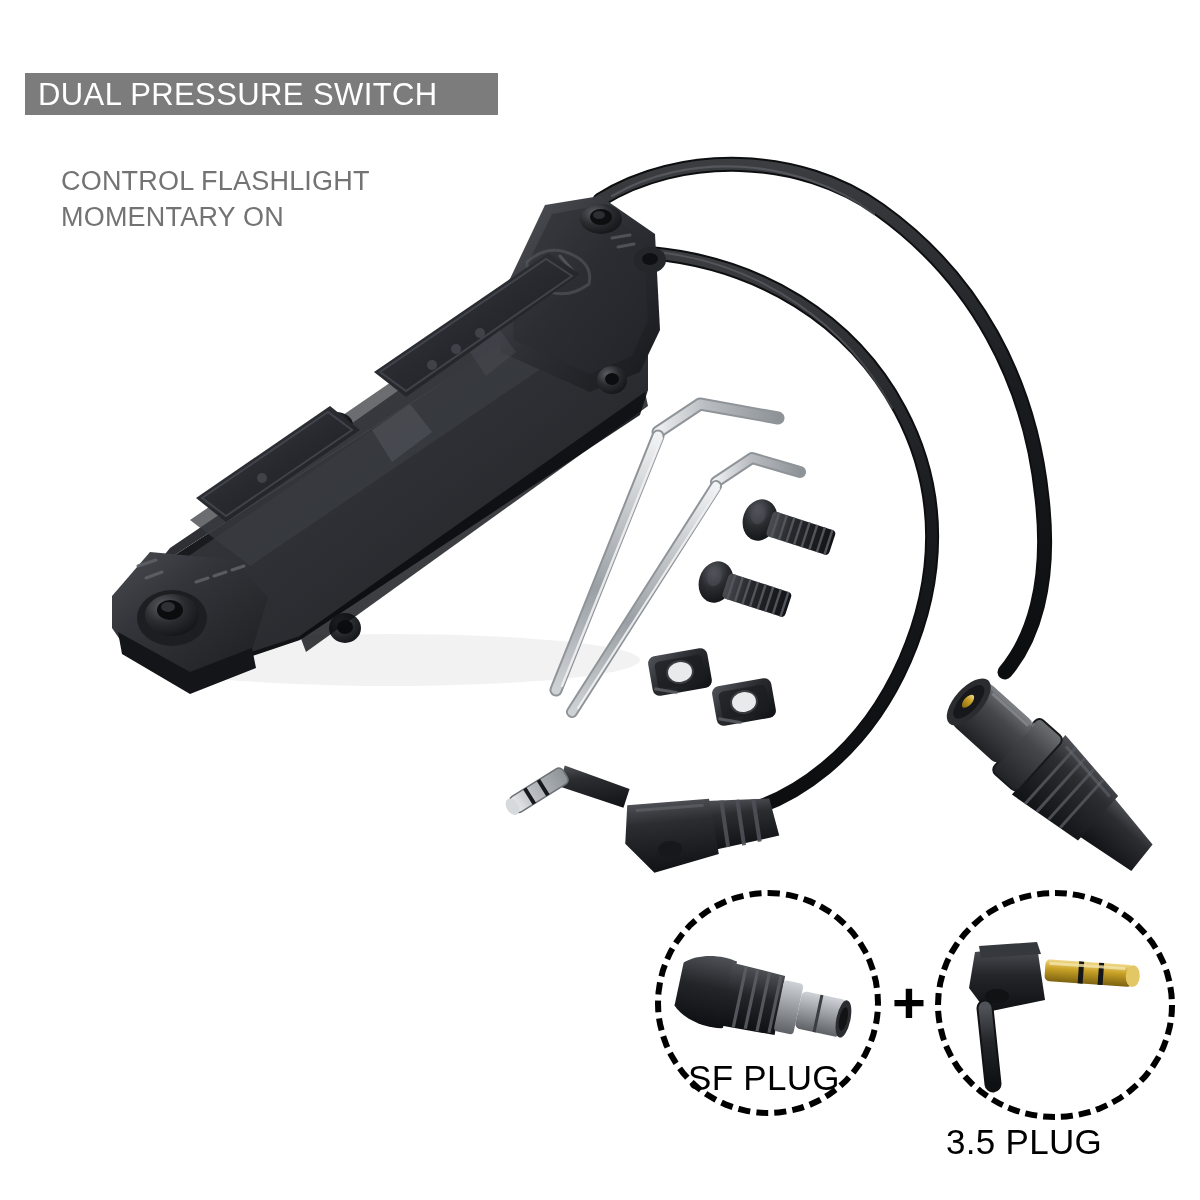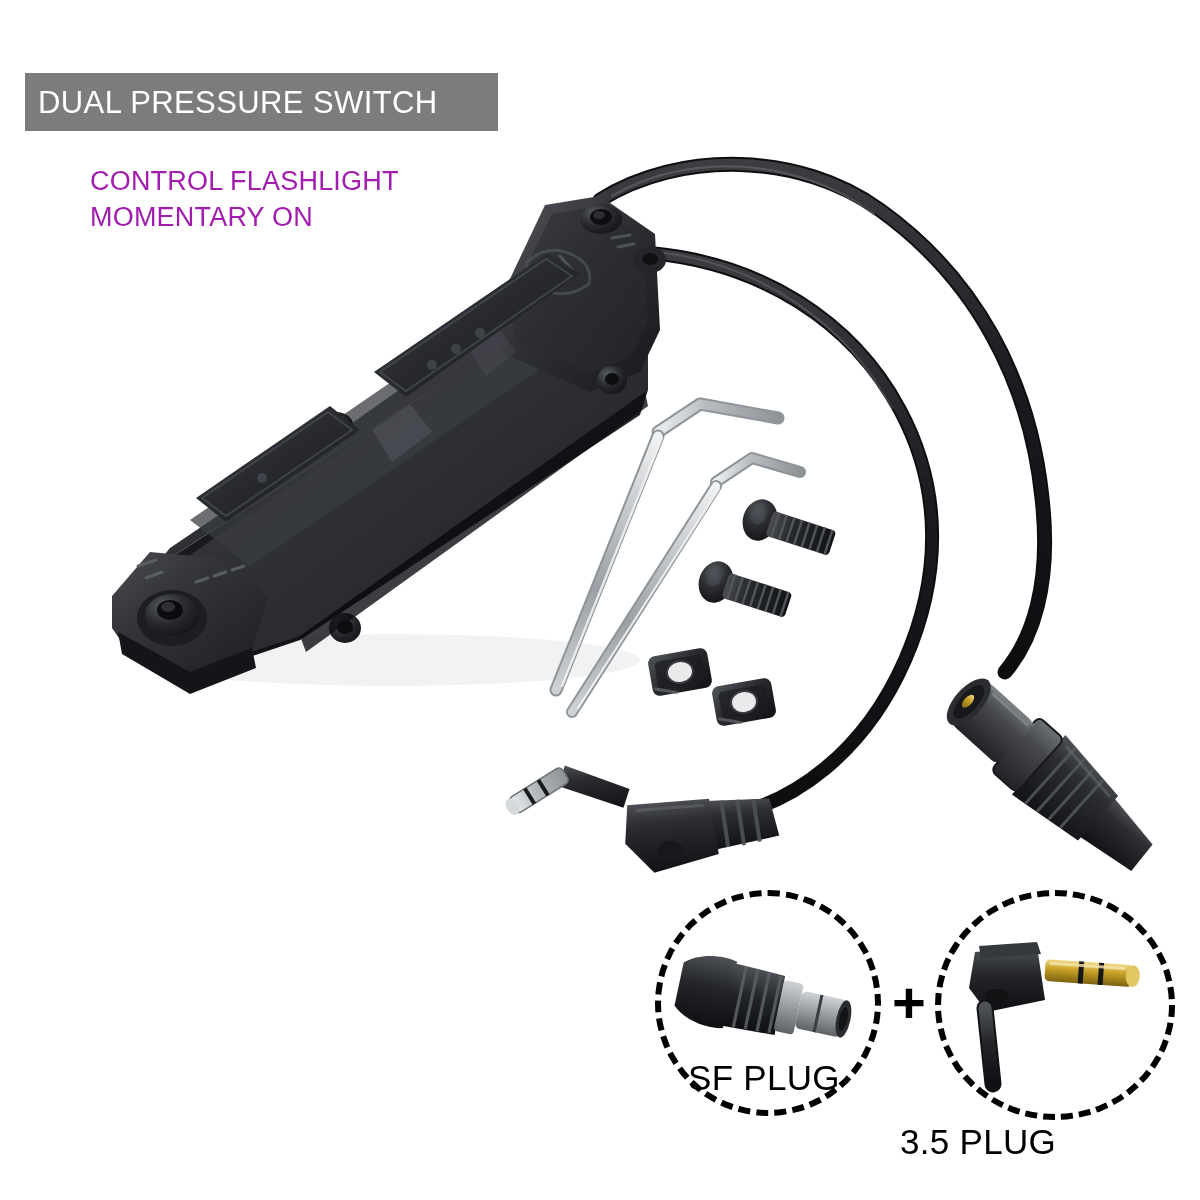--- a/index.html
+++ b/index.html
@@ -15,41 +15,41 @@
     font-family: "Liberation Sans", sans-serif;
     -webkit-font-smoothing: antialiased;
   }
 
   
   .header-band {
     position: absolute;
     left: 25px;
     top: 73px;
     width: 473px;
-    height: 58px;
+    height: 42px;
     background: #7c7c7c;
     display: flex;
     align-items: center;
     box-sizing: border-box;
     padding-left: 13px;
   }
   .header-band .title {
     color: #ffffff;
     font-size: 31px;
     letter-spacing: 0.4px;
     line-height: 1;
     white-space: nowrap;
   }
 
   
   .subtitle {
     position: absolute;
-    left: 90px;
+    left: 61px;
     top: 163px;
-    color: #a21caf;
+    color: #737373;
     font-size: 27px;
     line-height: 36px;
     letter-spacing: 0.2px;
     white-space: pre-line;
   }
 
   
   .stage {
     position: absolute;
     left: 0; top: 0;
@@ -83,21 +83,21 @@
   }
 
   .callout-label {
     position: absolute;
     color: #000000;
     font-size: 35px;
     letter-spacing: 0.3px;
     white-space: nowrap;
   }
   #label-sf  { left: 688px;  top: 1058px; }
-  #label-35  { left: 900px;  top: 1122px; }
+  #label-35  { left: 946px;  top: 1122px; }
 </style>
 </head>
 <body>
 
 <div class="stage">
 <svg width="1200" height="1200" viewBox="0 0 1200 1200" xmlns="http://www.w3.org/2000/svg">
   <defs>
 
     <linearGradient id="gBodyTop" x1="0" y1="0" x2="1" y2="1">
       <stop offset="0%" stop-color="#4a4c52"></stop>

